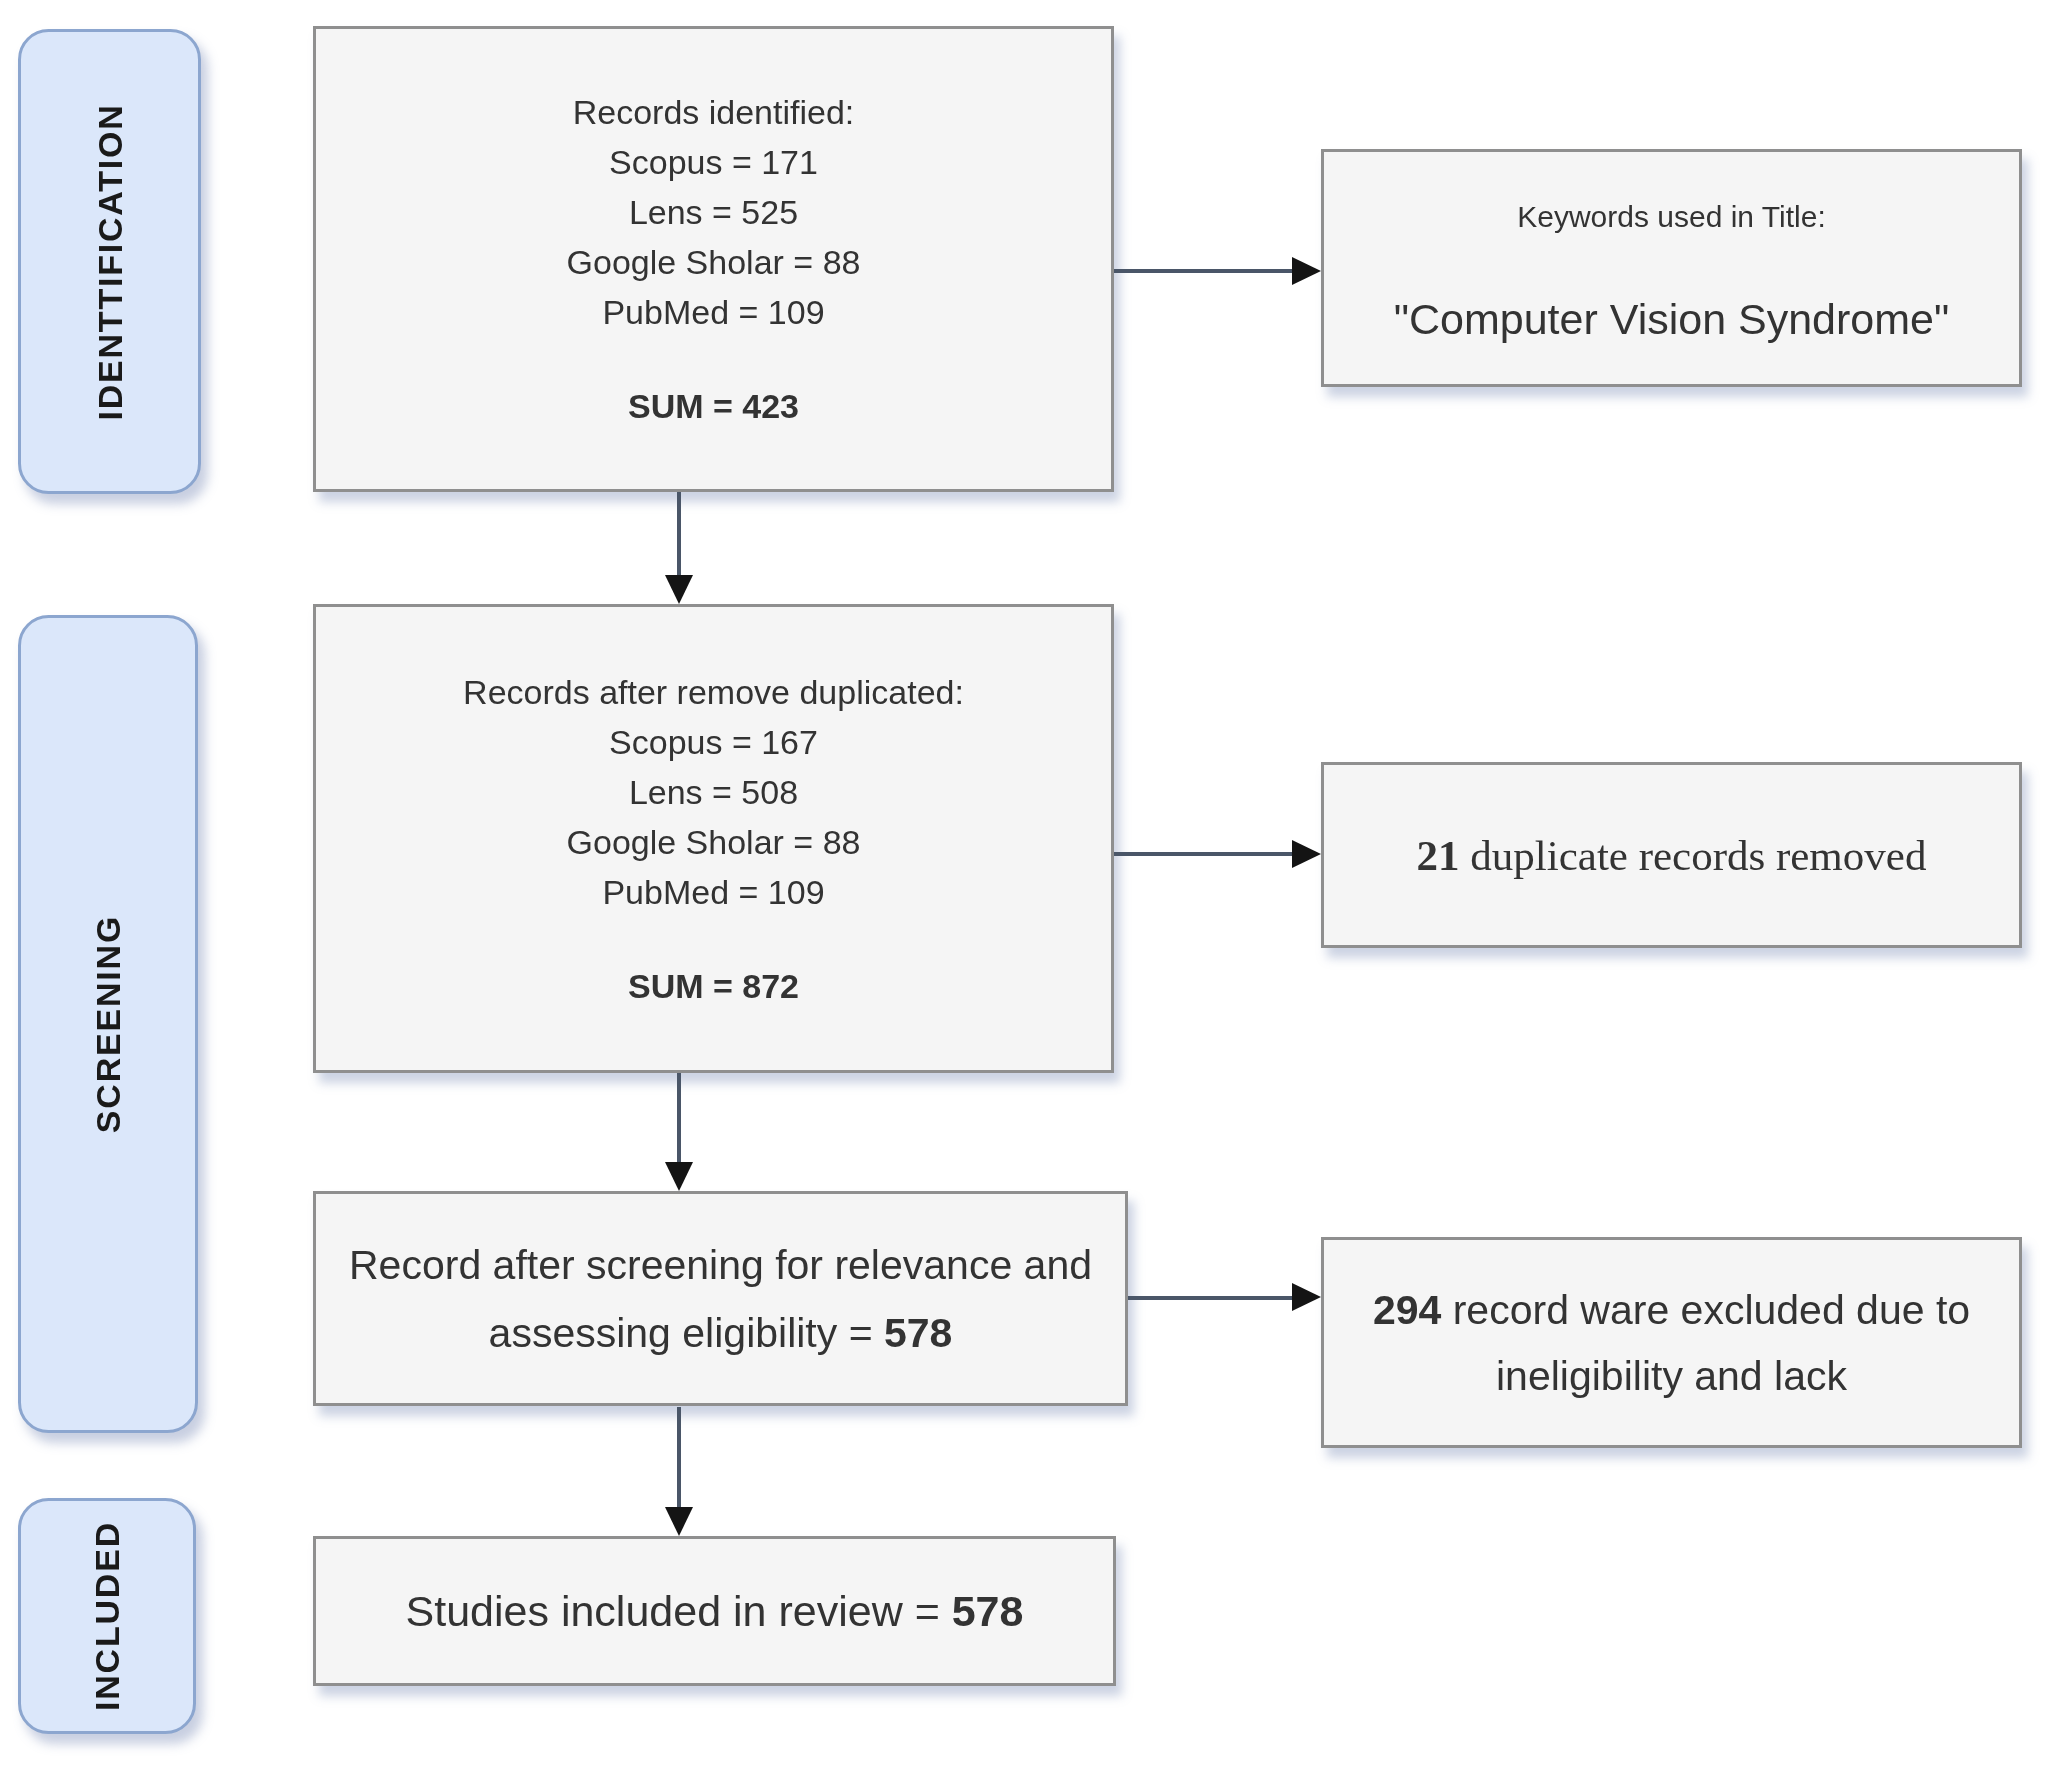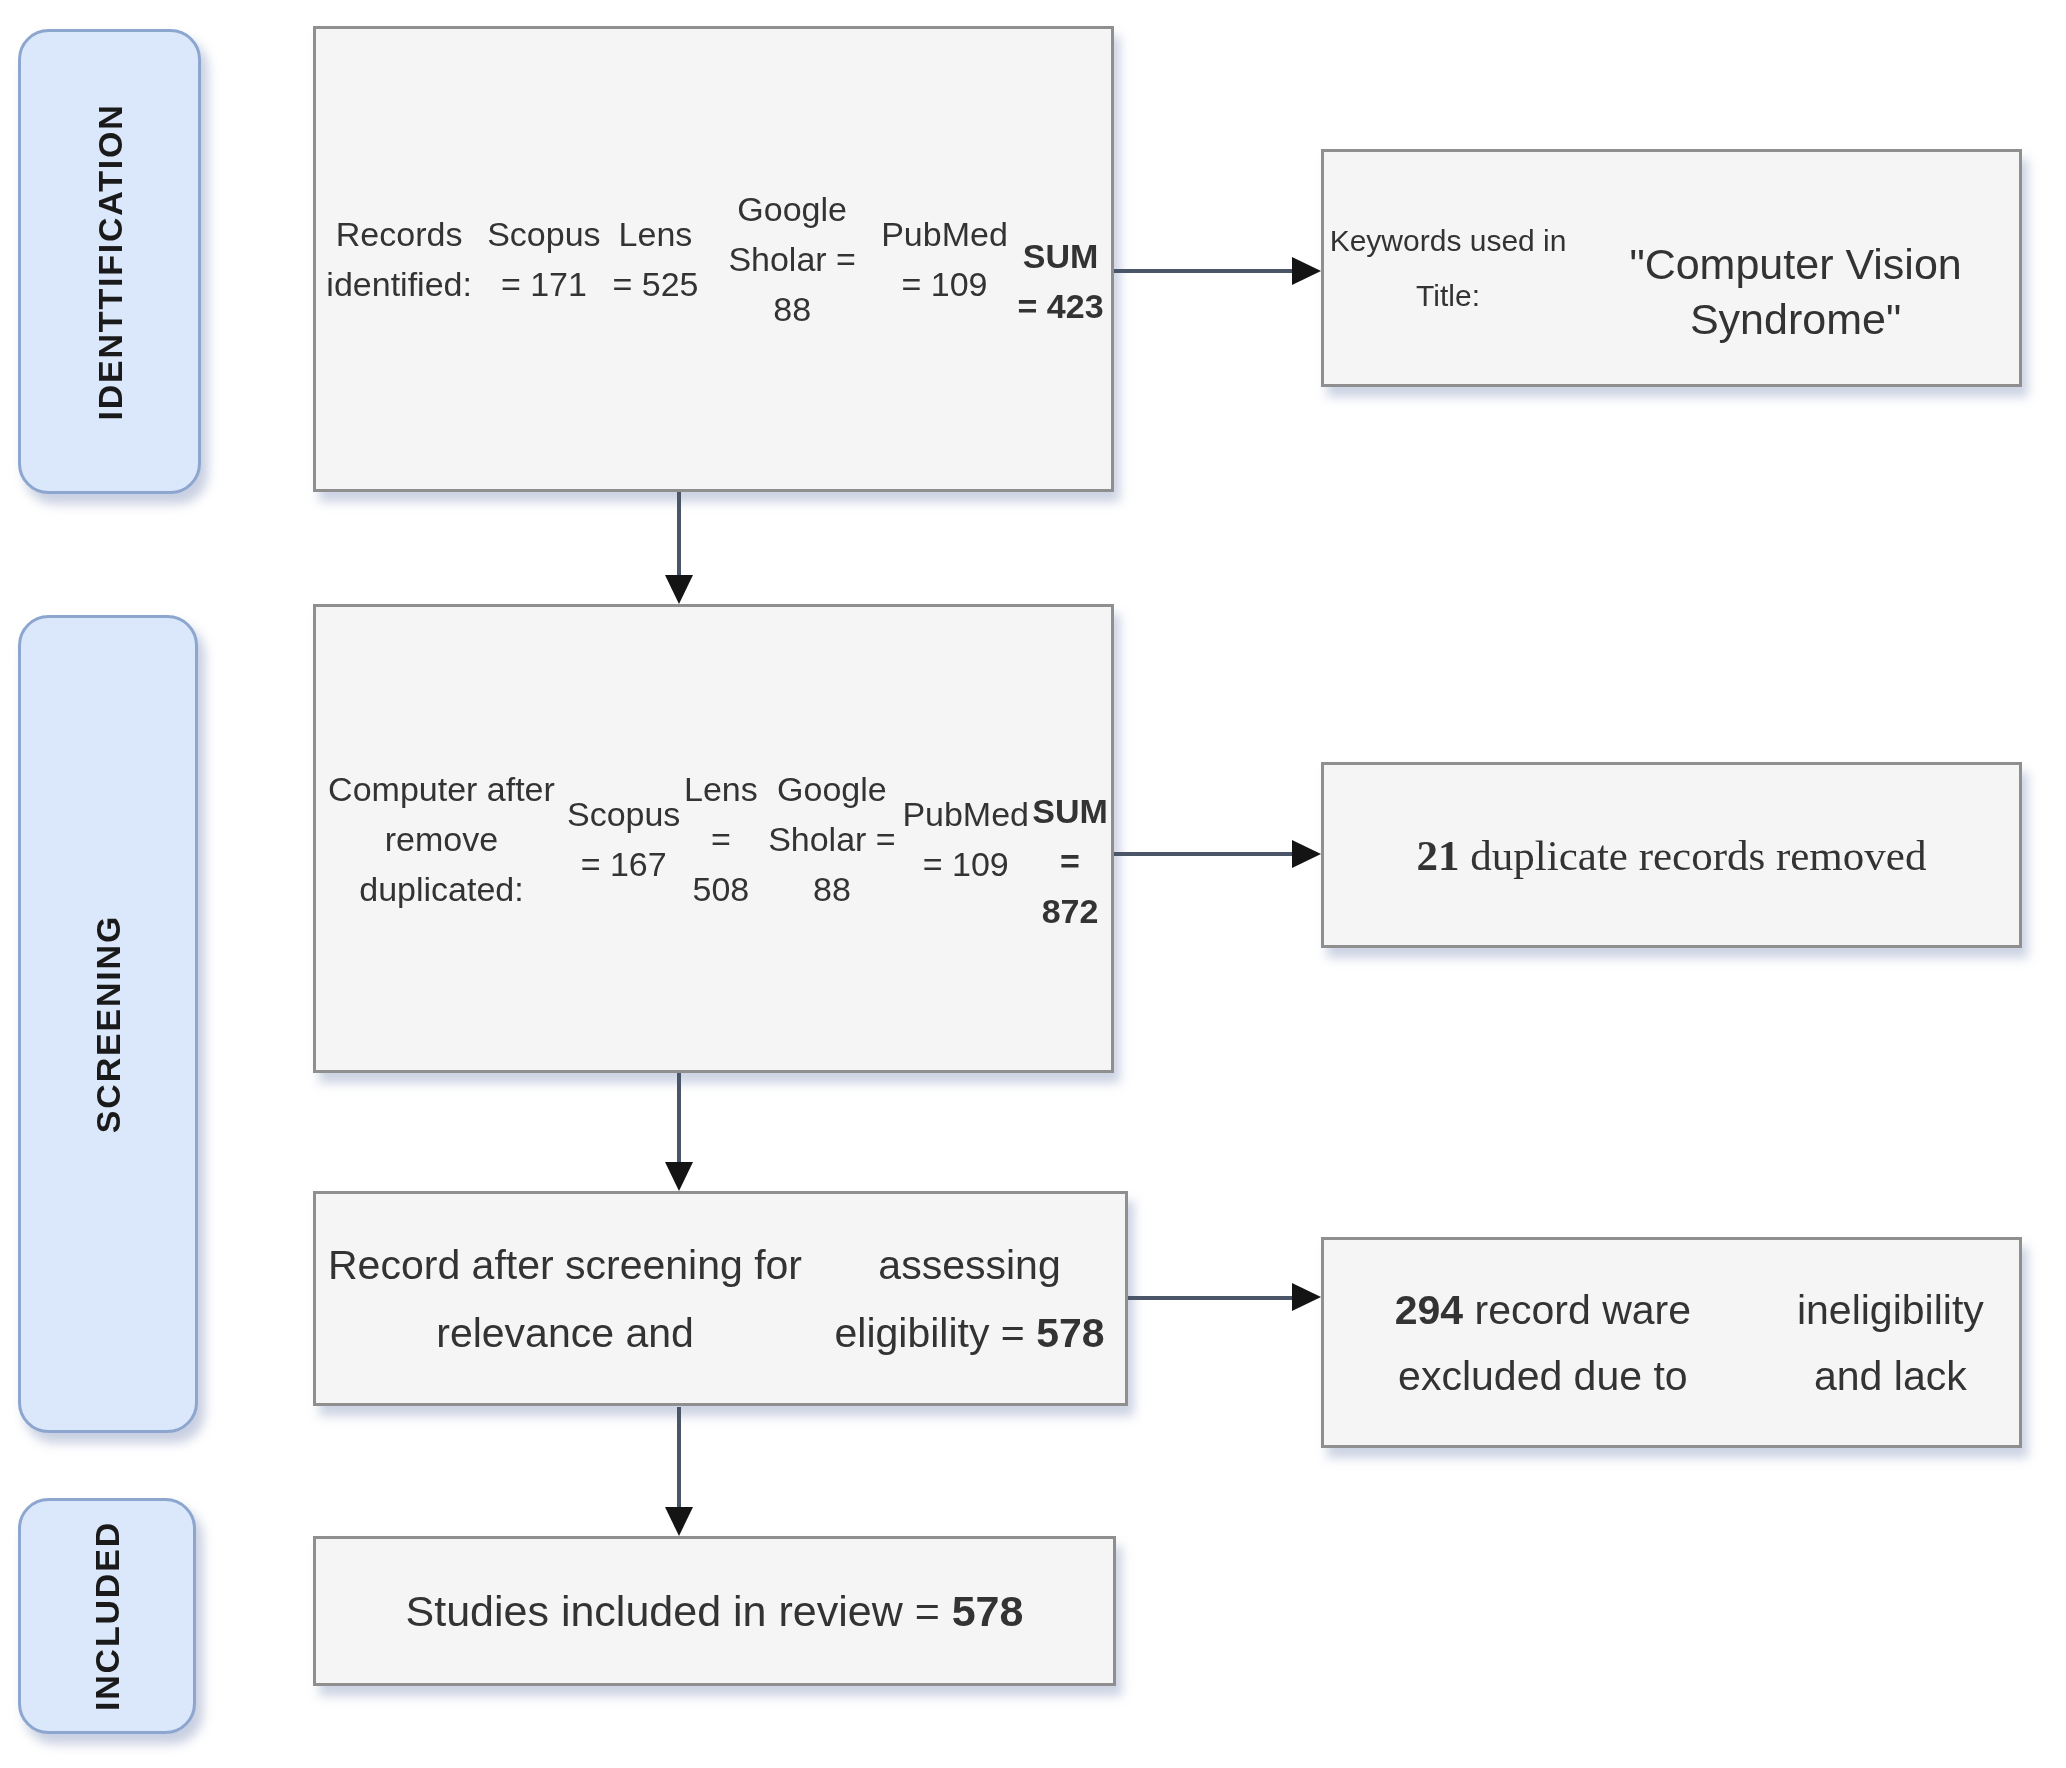--- a/index.html
+++ b/index.html
@@ -42,21 +42,21 @@
   #stage-included       { left: 18.3px;  top: 1498px; width: 178px; height: 236px; }
 
   
   .pbox {
     position: absolute;
     background: #f5f5f5;
     border: 3.7px solid #8f8f8f;
     box-shadow: 6.1px 9.8px 9.8px rgba(110, 130, 175, 0.35);
     box-sizing: border-box;
     display: flex;
-    flex-direction: row;
+    flex-direction: column;
     justify-content: center;
     align-items: center;
     text-align: center;
   }
   #box-identified { left: 313px;  top: 26px;   width: 801px; height: 466px; }
   #box-dedup      { left: 313px;  top: 604px;  width: 801px; height: 469px; }
   #box-screened   { left: 313px;  top: 1191px; width: 815px; height: 215px; }
   #box-included   { left: 313px;  top: 1536px; width: 803px; height: 150px; }
   #box-keywords   { left: 1321px; top: 149px;  width: 701px; height: 238px; }
   #box-duplicates { left: 1321px; top: 762px; width: 701px; height: 186px; font-family: Liberation Serif, serif; }
@@ -135,21 +135,21 @@
   <div class="pbox" id="box-identified">
     <div class="list-line">Records identified:</div>
     <div class="list-line">Scopus = 171</div>
     <div class="list-line">Lens = 525</div>
     <div class="list-line">Google Sholar = 88</div>
     <div class="list-line">PubMed = 109</div>
     <div class="sum-line">SUM = 423</div>
   </div>
 
   <div class="pbox" id="box-dedup">
-    <div class="list-line">Computer after remove duplicated:</div>
+    <div class="list-line">Records after remove duplicated:</div>
     <div class="list-line">Scopus = 167</div>
     <div class="list-line">Lens = 508</div>
     <div class="list-line">Google Sholar = 88</div>
     <div class="list-line">PubMed = 109</div>
     <div class="sum-line">SUM = 872</div>
   </div>
 
   <div class="pbox" id="box-screened">
     <div class="big-line">Record after screening for relevance and</div>
     <div class="big-line"><span>assessing eligibility = </span><span class="b">578</span></div>

